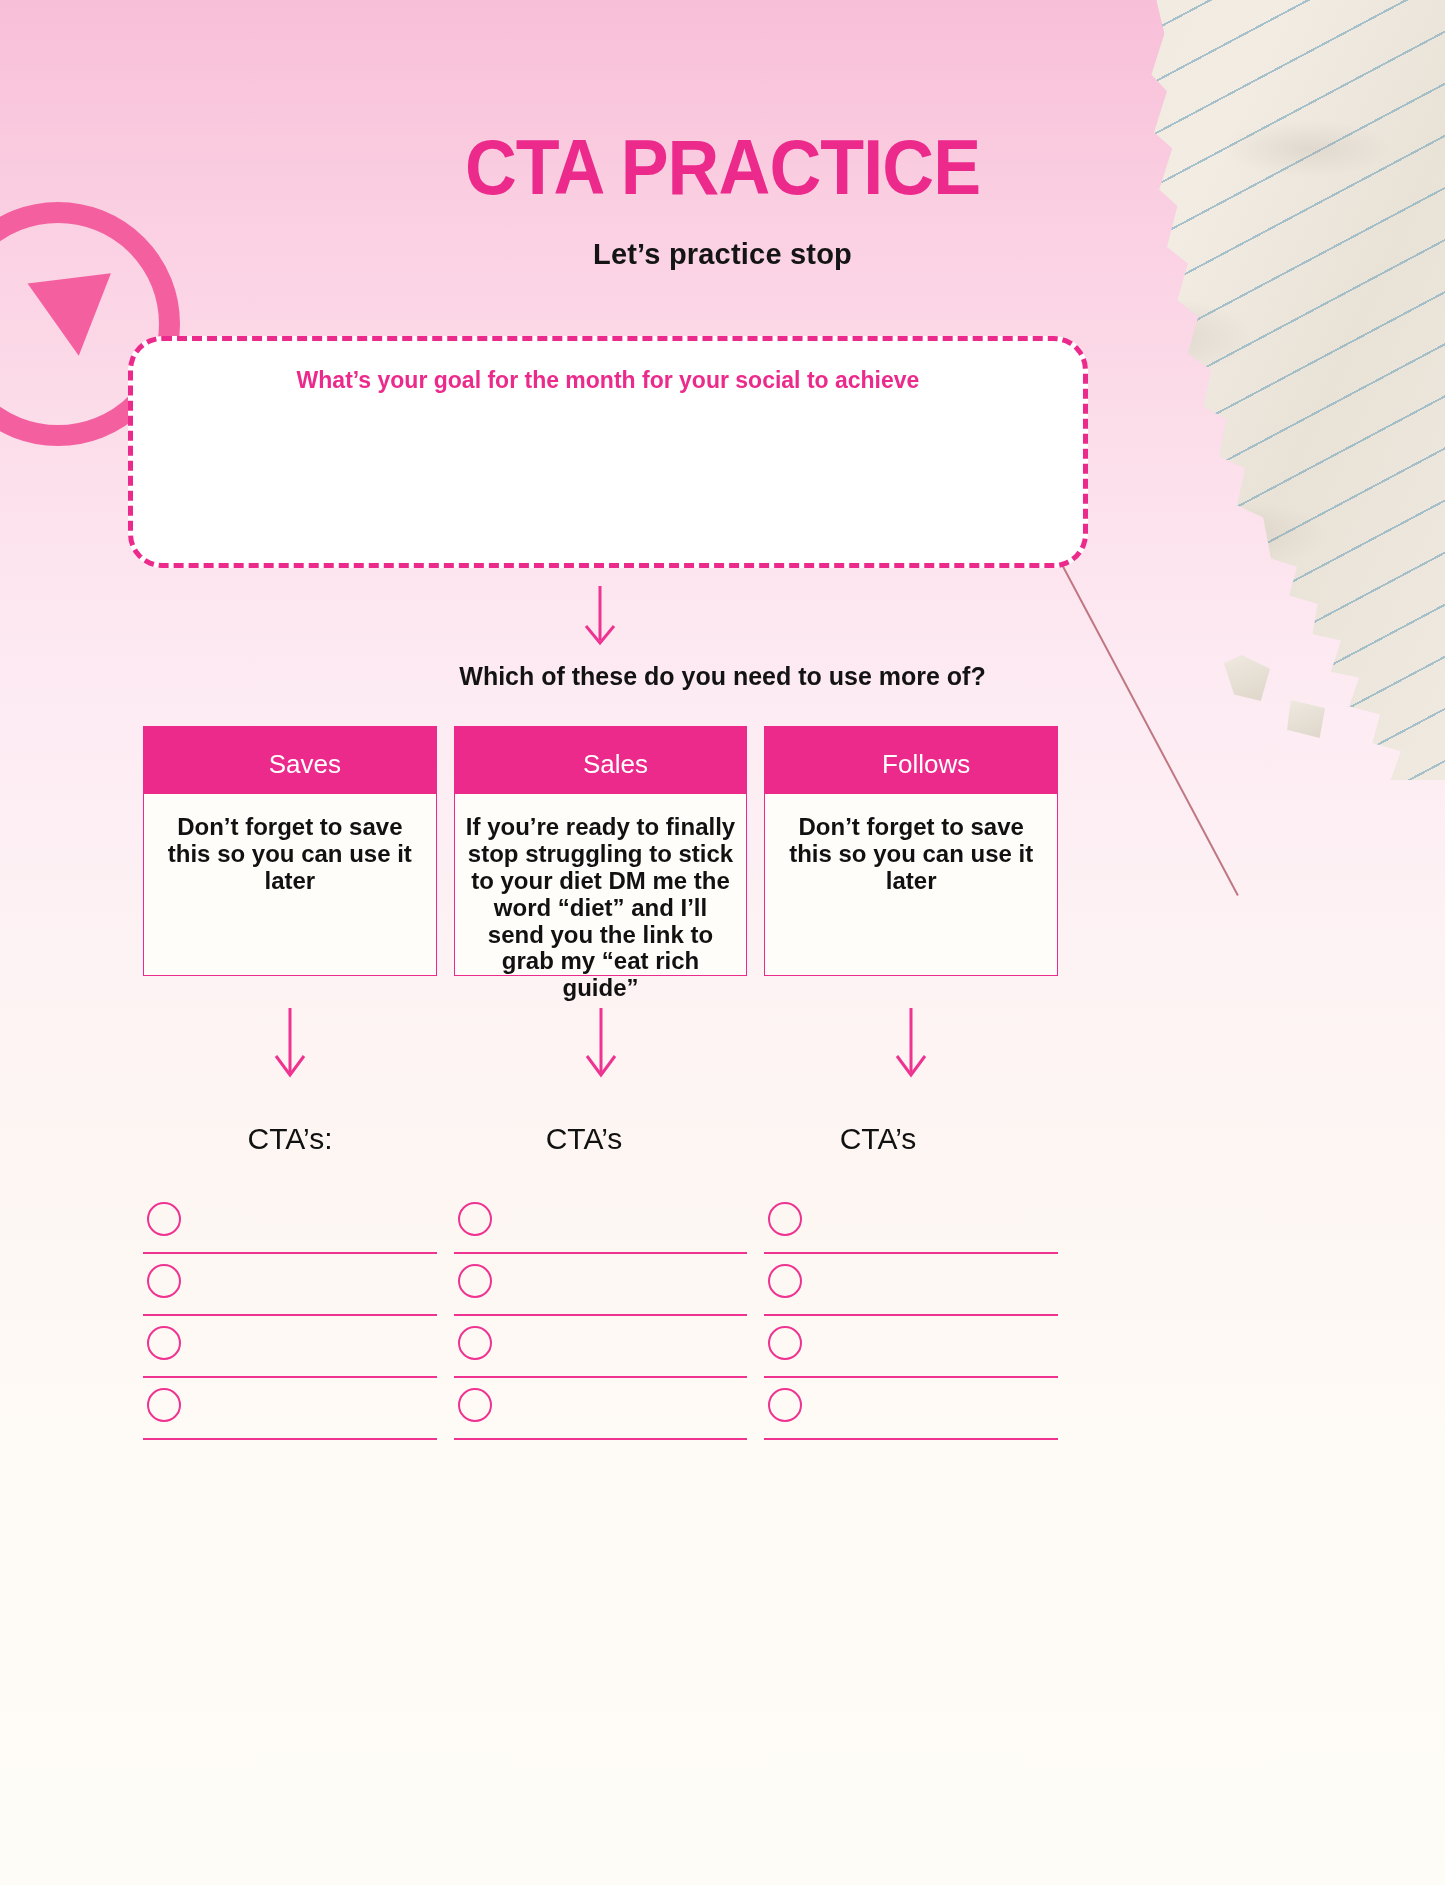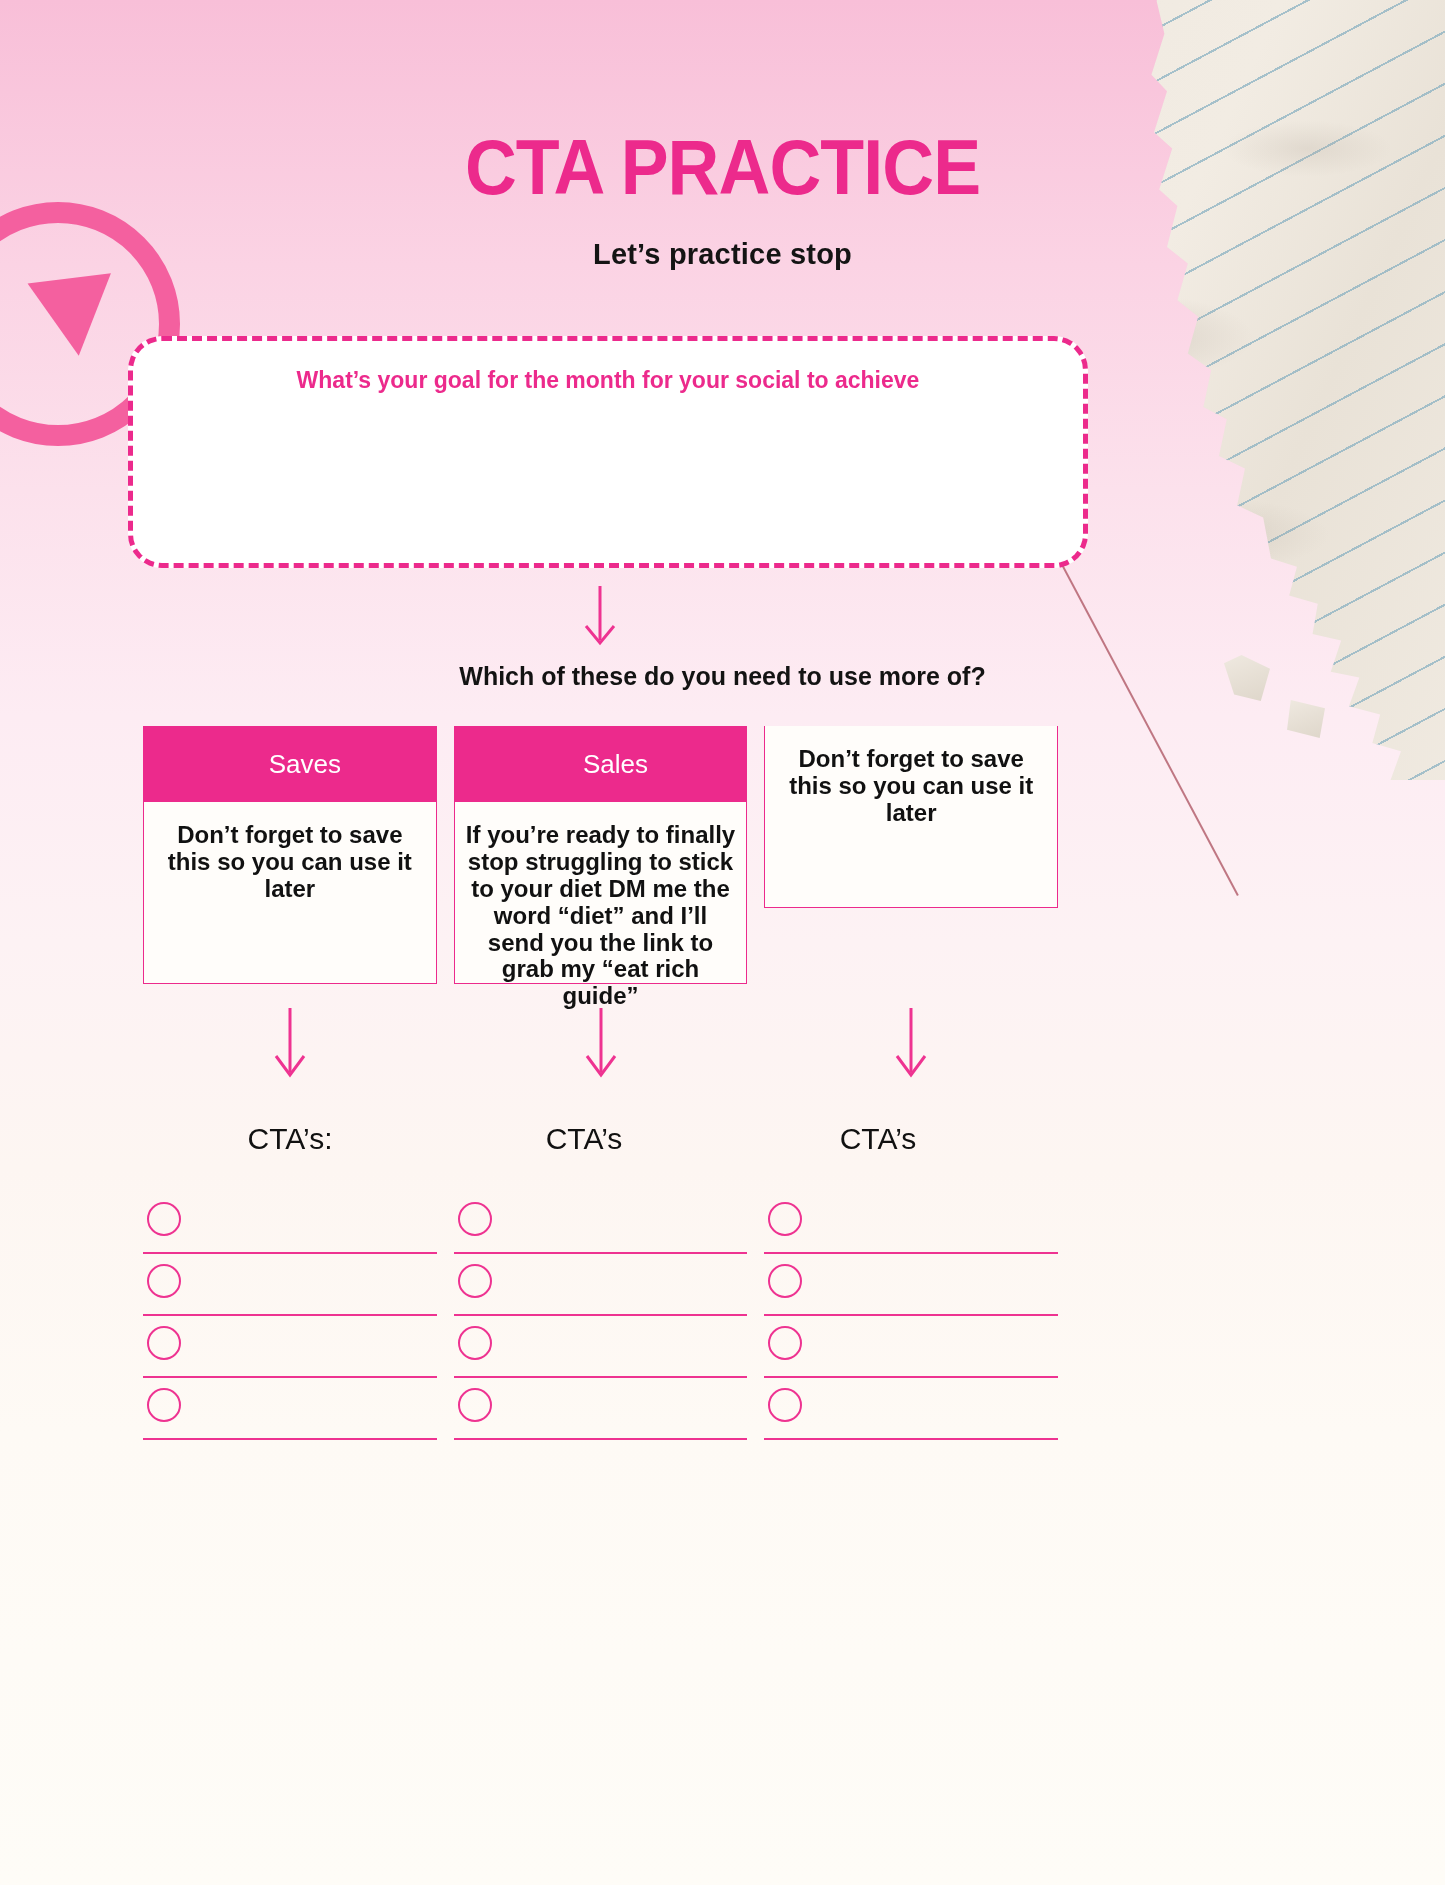--- a/index.html
+++ b/index.html
@@ -161,21 +161,21 @@
     display:flex;
     gap:17px;
   }
   .col{width:294px;}
   .col-head{
     background:#ec2a8c;
     color:#ffffff;
     text-align:center;
     font-size:26px;
     font-weight:normal;
-    height:76px;
+    height:68px;
     line-height:76px;
     padding-left:30px;
   }
   .col-body{
     border:1.5px solid #ec2a8c;
     border-top:none;
     background:#fffdfa;
     height:182px;
     box-sizing:border-box;
     padding:20px 10px 0 10px;
@@ -272,20 +272,21 @@
   <div class="cols">
     <div class="col">
       <div class="col-head">Saves</div>
       <div class="col-body">Don’t forget to save this so you can use it later</div>
     </div>
     <div class="col">
       <div class="col-head">Sales</div>
       <div class="col-body">If you’re ready to finally stop struggling to stick to your diet DM me the word “diet” and I’ll send you the link to grab my “eat rich guide”</div>
     </div>
     <div class="col">
+      <div class="col-head">Follows</div>
       <div class="col-body">Don’t forget to save this so you can use it later</div>
     </div>
   </div>
 
   <div class="cta-arrows">
     <div class="cta-arrow-slot">
       <div class="arrow" style="position:relative;">
         <svg width="44" height="72" viewBox="0 0 44 72">
           <line x1="22" y1="0" x2="22" y2="64" stroke="#ee3391" stroke-width="3"></line>
           <polyline points="8,48 22,67 36,48" fill="none" stroke="#ee3391" stroke-width="3"></polyline>

